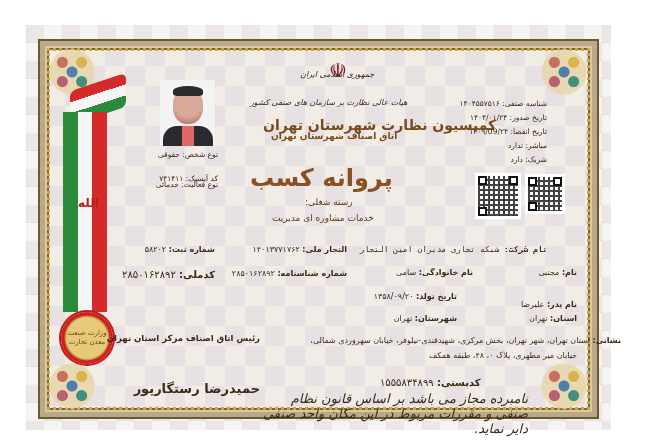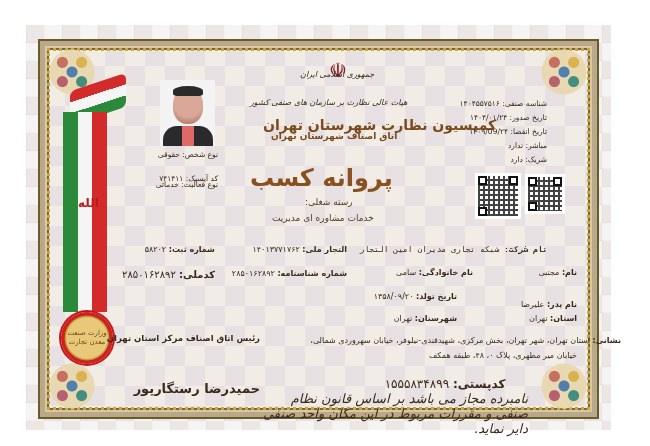--- a/index.html
+++ b/index.html
@@ -204,21 +204,21 @@
 <div class="txt rtl" style="left:120px;top:269px;font-size:10px;width:95px;text-align:right;">
   <span class="lbl">کدملی:</span>
   <span>۲۸۵۰۱۶۲۸۹۲</span>
 </div>
 
 <div class="txt rtl" style="left:255px;top:336px;font-size:8px;width:322px;text-align:right;margin-left:44px;">
   <span class="lbl">نشانی:</span>
   <span>استان تهران، شهر تهران، بخش مرکزی، شهیدقندی-نیلوفر، خیابان سهروردی شمالی،</span>
 </div>
 <div class="txt rtl" style="left:255px;top:351px;font-size:8px;width:322px;text-align:right;">خیابان میر مطهری، پلاک ۰، ۴۸، طبقه همکف</div>
-<div class="txt rtl" style="left:370px;top:377px;font-size:12px;width:150px;text-align:center;">
+<div class="txt rtl" style="left:380px;top:377px;font-size:10px;width:150px;text-align:left;">
   <span class="lbl">کدپستی:</span>
   <span>۱۵۵۵۸۳۴۸۹۹</span>
 </div>
 
 <div class="txt rtl lbl" style="left:130px;top:333px;font-size:8.5px;width:130px;text-align:center;">رئیس اتاق اصناف مرکز استان تهران</div>
 <div class="txt rtl lbl" style="left:130px;top:359px;font-size:13px;width:130px;text-align:right;margin-top:22px;">حمیدرضا رستگارپور</div>
 
 <div class="calli rtl" style="left:258px;top:391px;font-size:13px;width:270px;text-align:right;">نامبرده مجاز می باشد بر اساس قانون نظام صنفی و مقررات مربوط در این مکان واحد صنفی دایر نماید.</div>
 
 </body></html>

